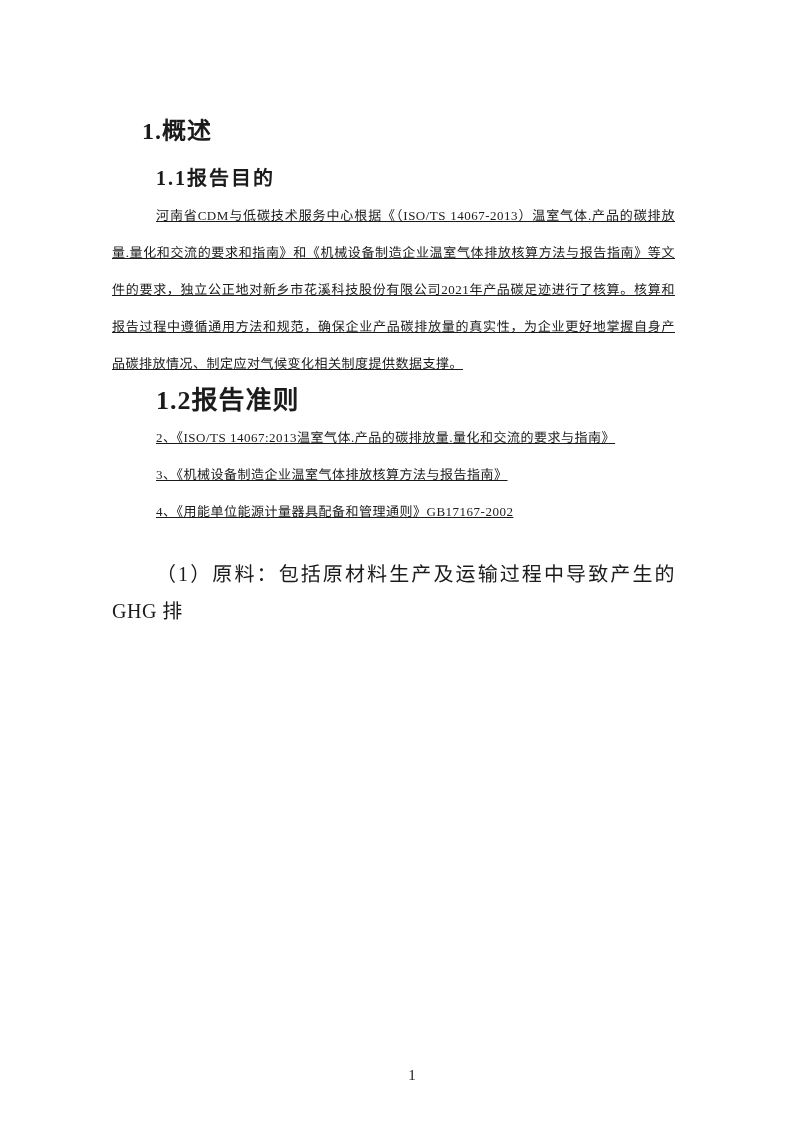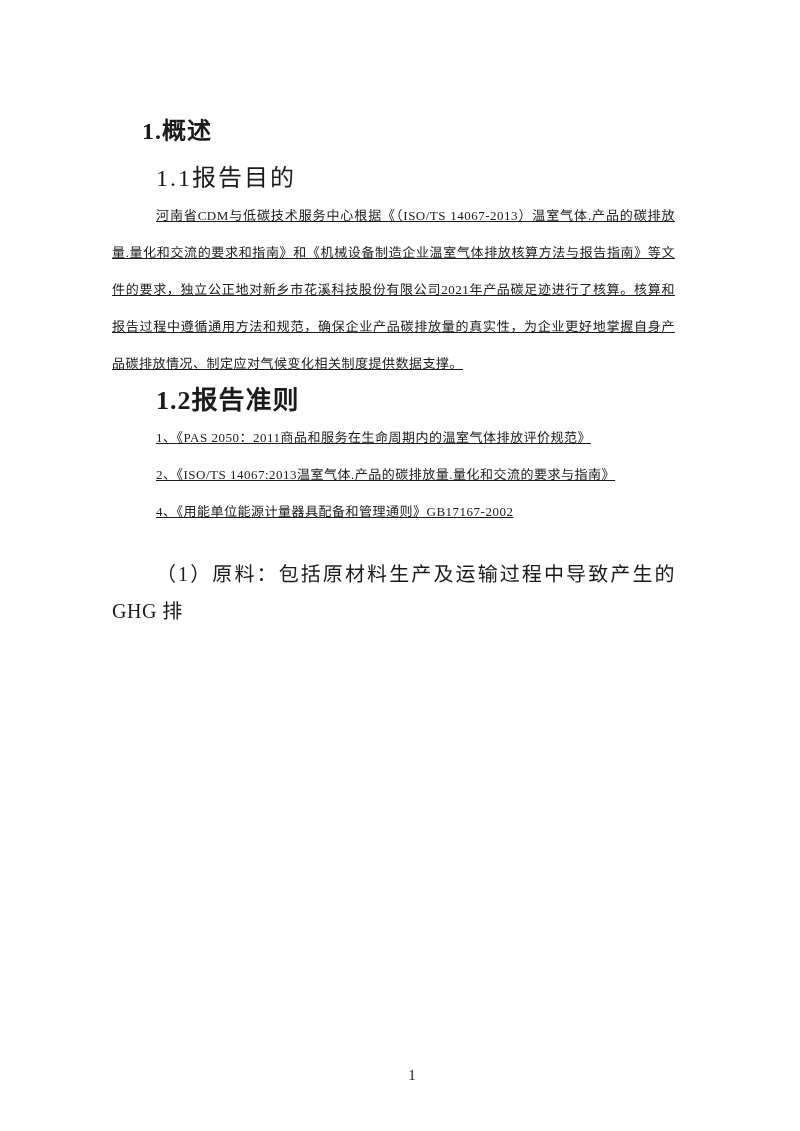--- a/index.html
+++ b/index.html
@@ -26,22 +26,22 @@
   }
   .h1 {
     font-size: 24px;
     font-weight: 700;
     line-height: 34px;
     text-indent: 30px;
     letter-spacing: 1px;
     margin: 0 0 12px 0;
   }
   .subhead {
-    font-size: 24px;
-    font-weight: 400;
+    font-size: 20px;
+    font-weight: 700;
     line-height: 37px;
     text-indent: 44px;
     letter-spacing: 2px;
   }
   .h2 {
     font-size: 26px;
     font-weight: 700;
     line-height: 37px;
     text-indent: 44px;
     letter-spacing: 1px;
@@ -79,21 +79,21 @@
 </style>
 </head>
 <body>
 
 <div class="page" style="background: rgb(255, 255, 255); color: rgb(27, 27, 27); margin-top: 24px;">
   <main>
       <h1 class="blk h1">1.概述</h1>
       <p class="blk subhead">1.1报告目的</p>
       <p class="blk para">河南省CDM与低碳技术服务中心根据《（ISO/TS 14067-2013）温室气体.产品的碳排放量.量化和交流的要求和指南》和《机械设备制造企业温室气体排放核算方法与报告指南》等文件的要求，独立公正地对新乡市花溪科技股份有限公司2021年产品碳足迹进行了核算。核算和报告过程中遵循通用方法和规范，确保企业产品碳排放量的真实性，为企业更好地掌握自身产品碳排放情况、制定应对气候变化相关制度提供数据支撑。</p>
       <h2 class="blk h2">1.2报告准则</h2>
-      <p class="blk para">1、《PAS 2050：2011商品和服务在生命周期内的温室气体排放评价规范》</p>
       <p class="blk para">2、《ISO/TS 14067:2013温室气体.产品的碳排放量.量化和交流的要求与指南》</p>
+      <p class="blk para">3、《机械设备制造企业温室气体排放核算方法与报告指南》</p>
       <p class="blk para">4、《用能单位能源计量器具配备和管理通则》GB17167-2002</p>
       <p class="blk para-spaced">（1）原料：包括原材料生产及运输过程中导致产生的 GHG 排</p>
     </main>
   <div class="footer">
     <span>1</span>
   </div>
 </div>
 
 </body></html>

